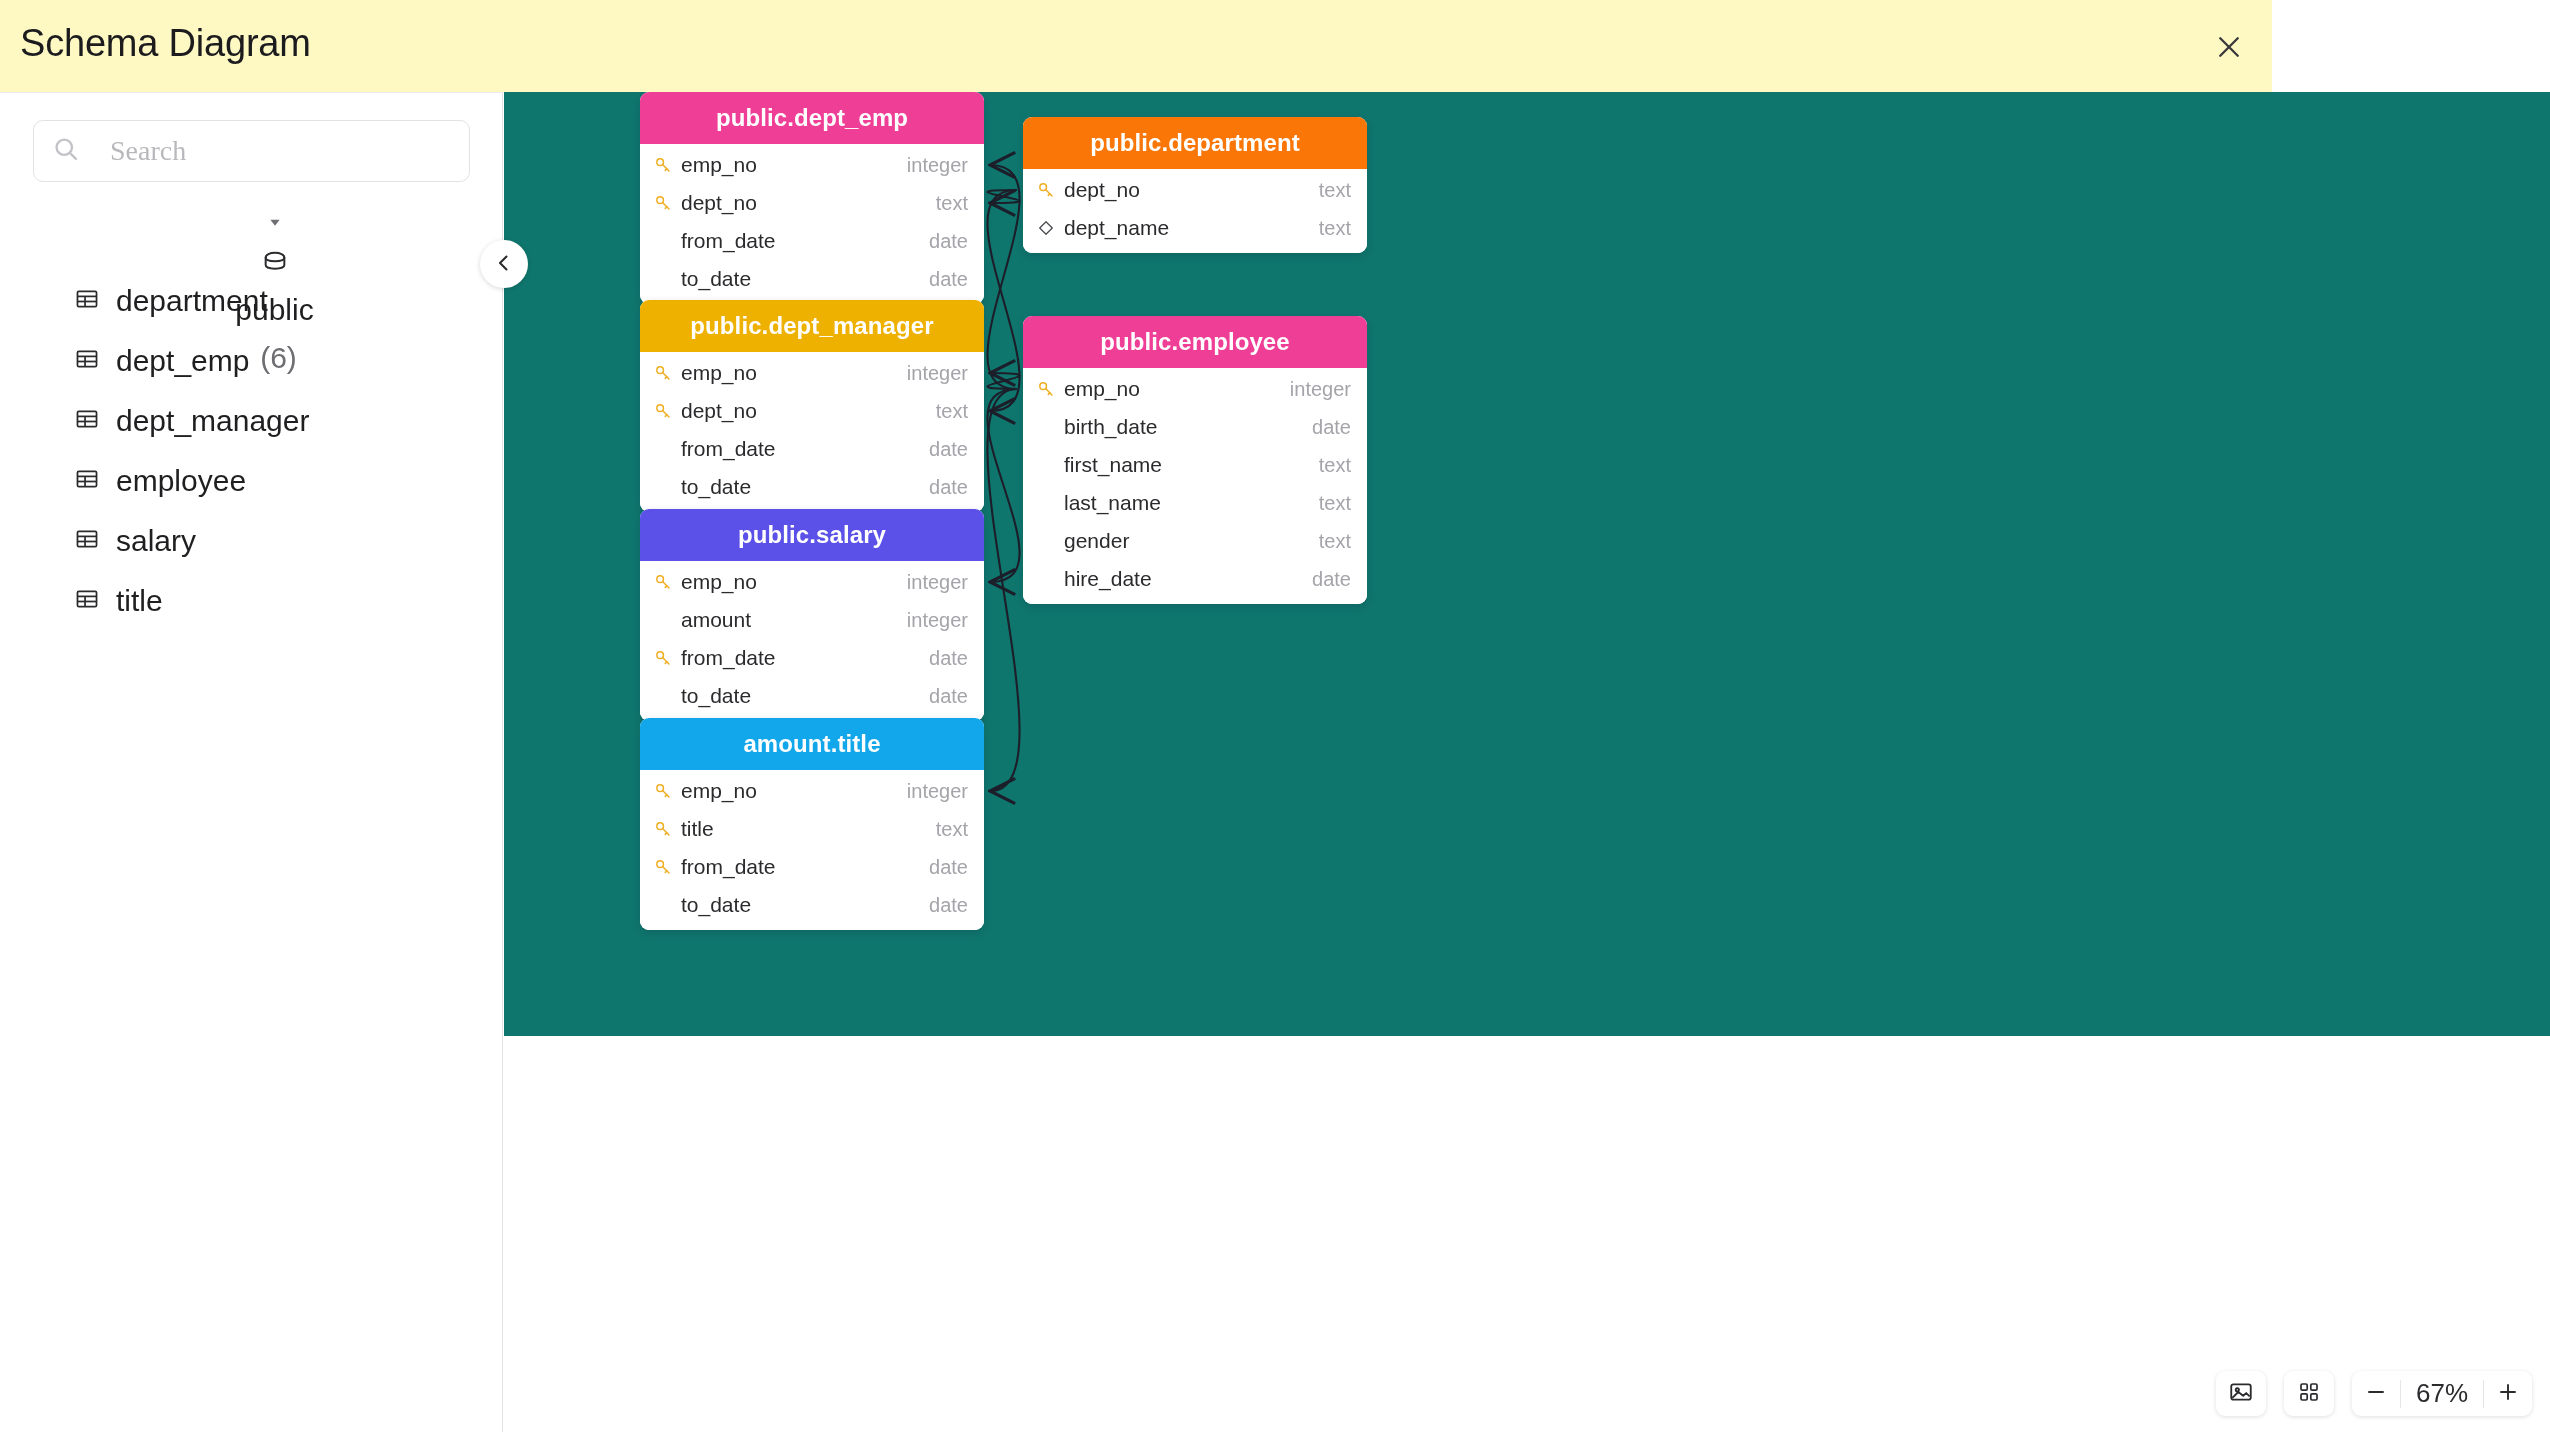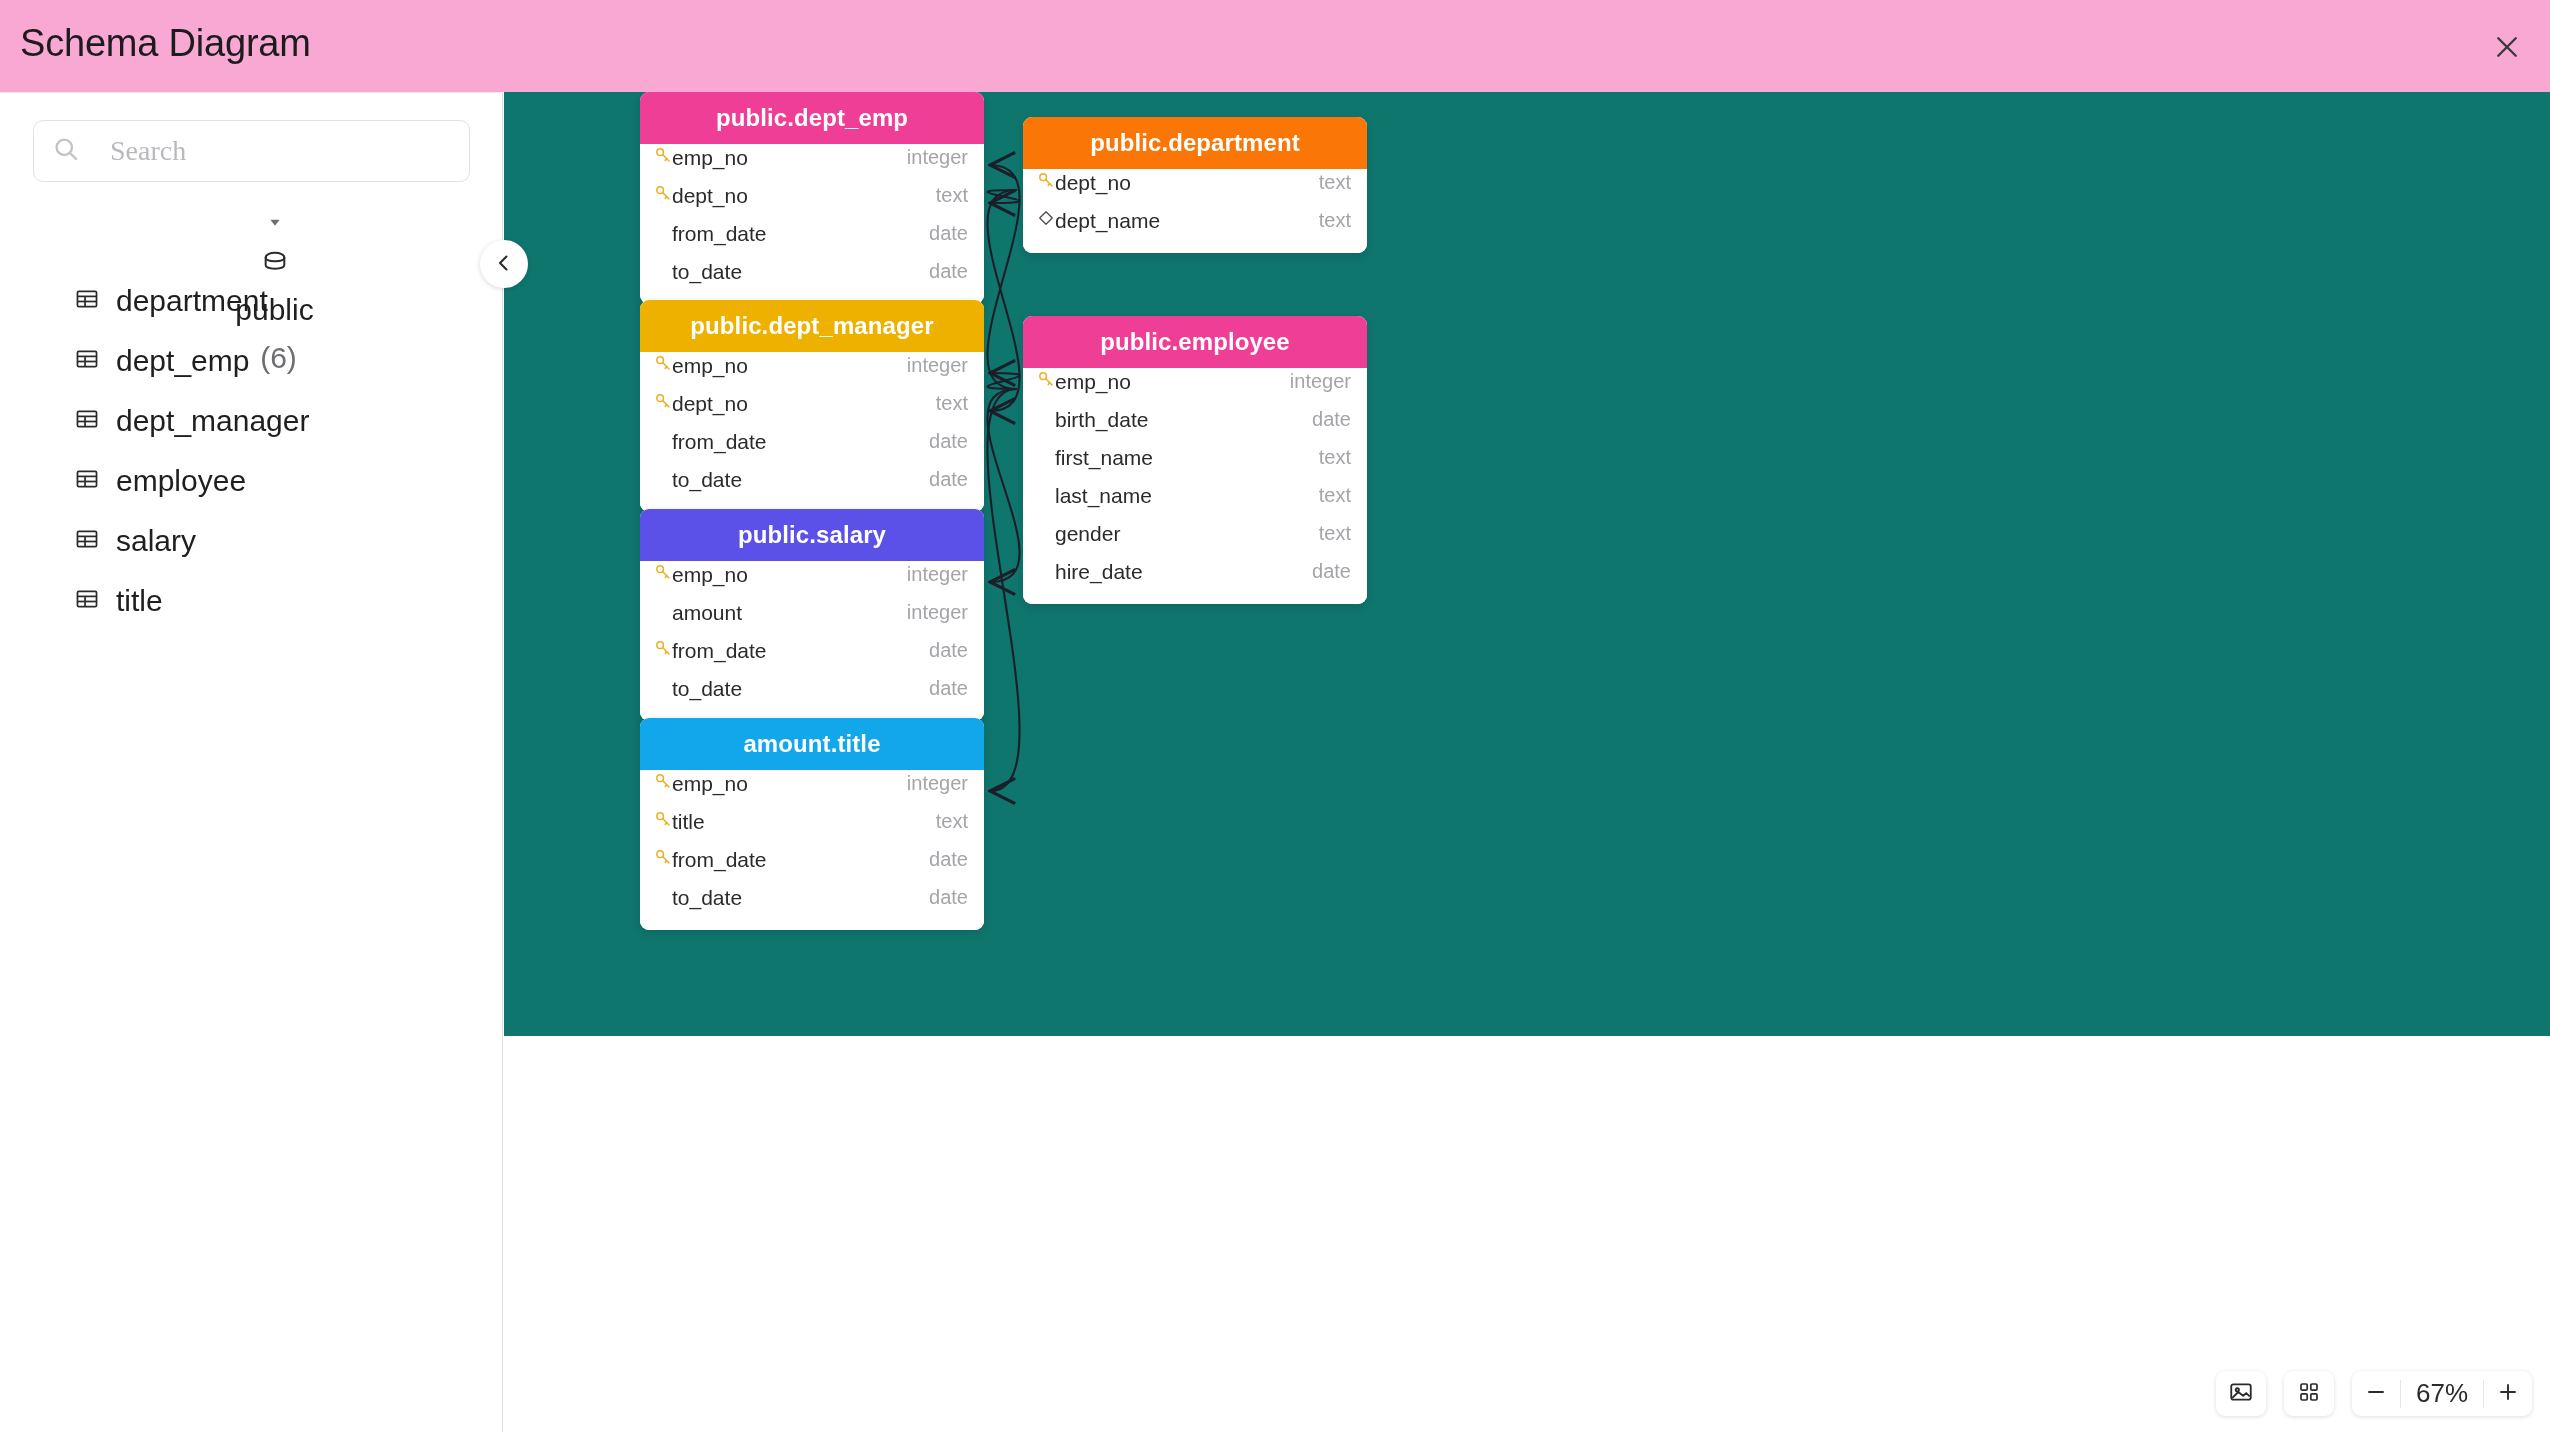--- a/index.html
+++ b/index.html
@@ -10,23 +10,23 @@
     overflow: hidden;
     background: #ffffff;
     font-family: "Liberation Sans", sans-serif;
     -webkit-font-smoothing: antialiased;
   }
 
   
   .titlebar {
     position: absolute;
     top: 0; left: 0;
-    width: 2550px;
+    width: 2272px;
     height: 92px;
-    background: #f9a8d4;
+    background: #fef9c3;
     display: flex;
     align-items: center;
   }
   .app-title {
     position: absolute;
     left: 20px;
     top: 22px;
     font-size: 38px;
     font-weight: 400;
     color: #1c1c1e;
@@ -177,21 +177,23 @@
     justify-content: center;
     color: #ffffff;
     font-size: 24px;
     font-weight: bold;
     letter-spacing: 0.1px;
   }
   .node-body { padding: 2px 0 6px 0; background:#fff; }
   .col-row {
     height: 38px;
     display: flex;
+    align-items: center;
     padding: 0 16px 0 14px;
+    gap: 9px;
     cursor: default;
   }
   .col-icon { width: 18px; height: 18px; flex: 0 0 auto; display:block; }
   .col-icon-spacer { width: 18px; flex: 0 0 auto; }
   .col-name {
     font-size: 21px;
     color: #2b2b2e;
     flex: 1 1 auto;
     white-space: nowrap;
   }

